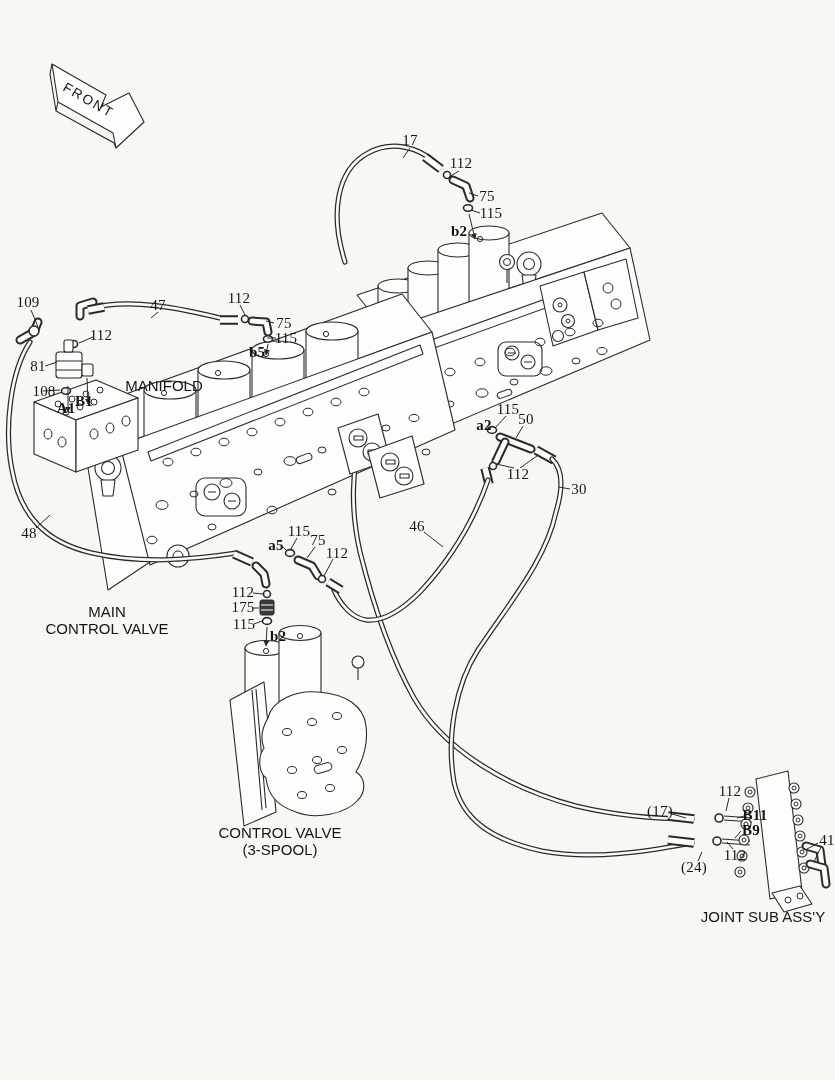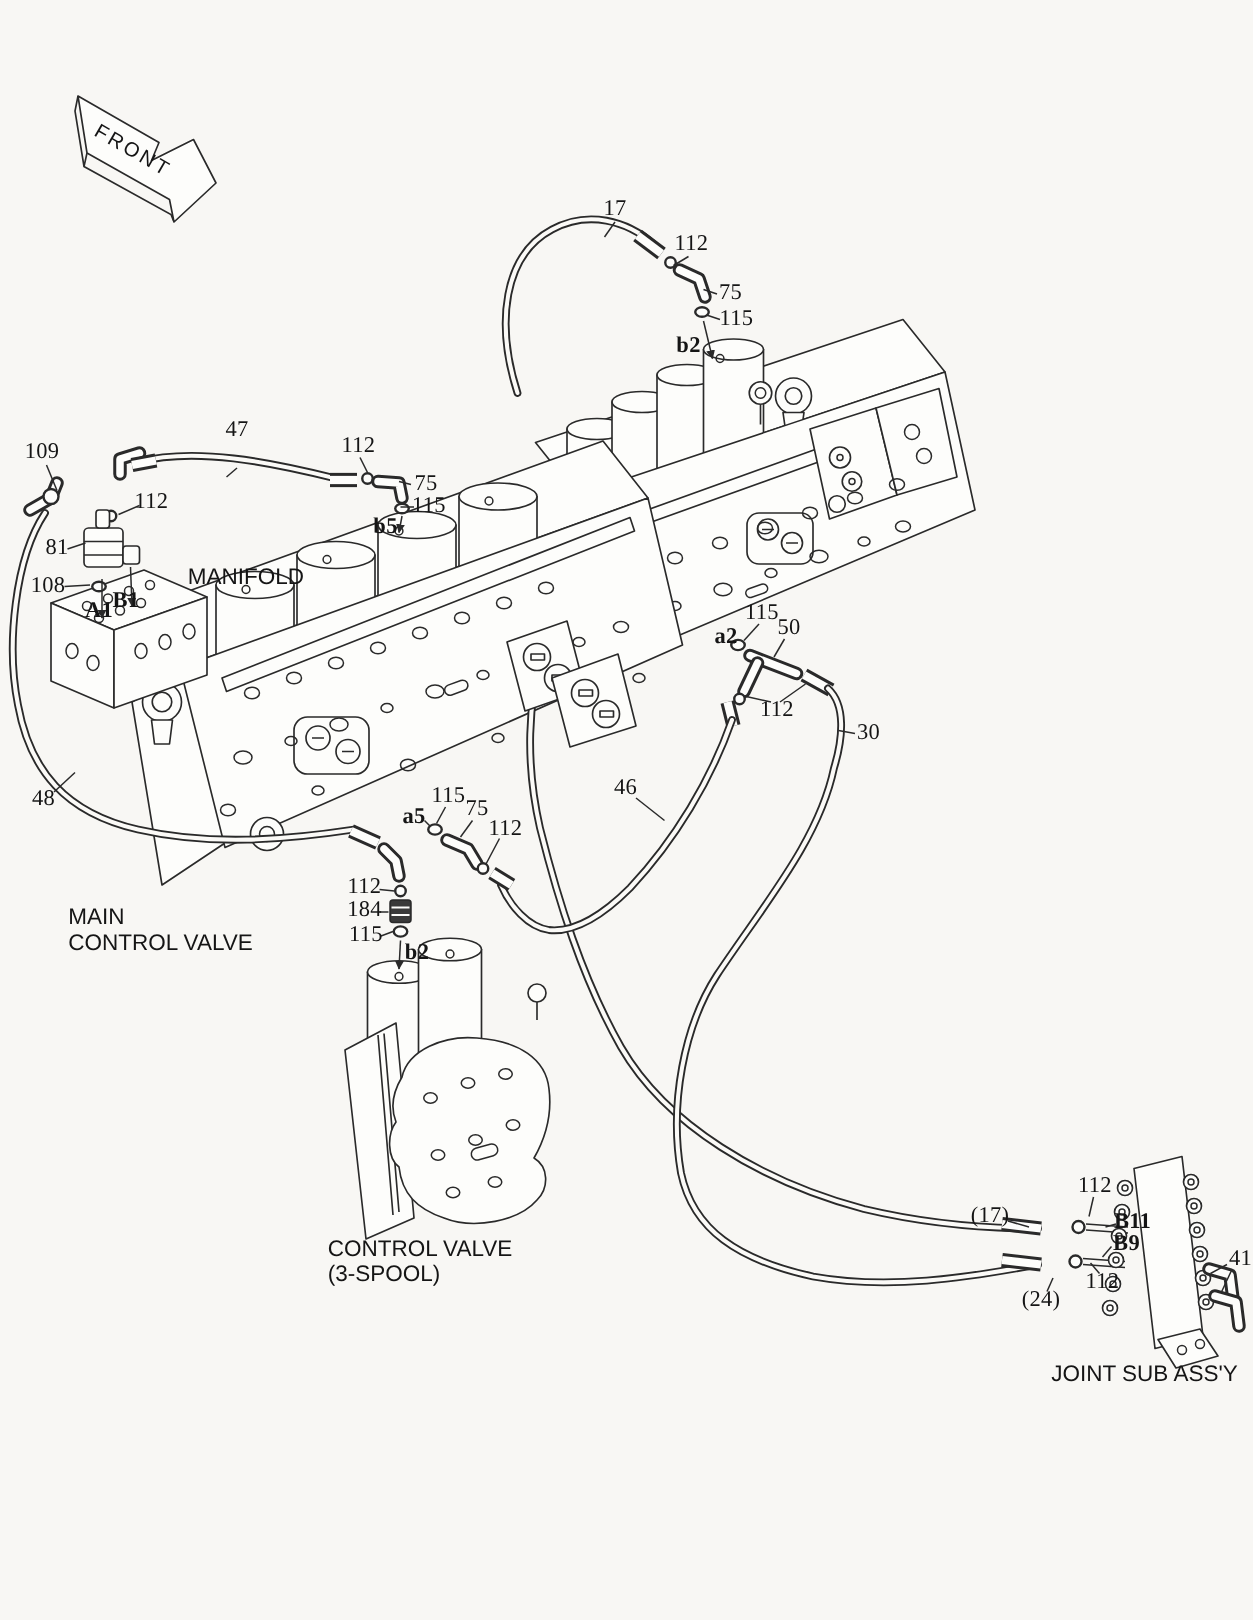--- a/index.html
+++ b/index.html
@@ -16,21 +16,21 @@
   .fi{fill:none;stroke:#fdfdfb;stroke-width:5.5px;}
   .eo{fill:none;stroke:#2a2a2a;stroke-width:9px;stroke-linejoin:round;stroke-linecap:round;}
   .ei{fill:none;stroke:#fdfdfb;stroke-width:5px;stroke-linejoin:round;stroke-linecap:round;}
   .ld{fill:none;stroke:#2a2a2a;stroke-width:1px;}
   .oring{fill:#fdfdfb;stroke:#2a2a2a;stroke-width:1.6px;}
   .dk{fill:#3a3a3a;stroke:#2a2a2a;stroke-width:1px;}
   .co{position:absolute;transform:translate(-50%,-50%);font-size:15px;color:#151515;
       white-space:nowrap;letter-spacing:0.2px;font-family:Liberation Serif, serif;}
   .co.b{font-weight:bold;}
   .plabel{position:absolute;transform:translate(-50%,-50%);font-size:15px;color:#151515;
-      line-height:17px;white-space:nowrap;}
+      text-align:center;line-height:17px;white-space:nowrap;}
   .frnt{font-size:13.5px;letter-spacing:2px;fill:#151515;}
 </style>
 </head>
 <body>
 
 <div id="stage">
 
 <svg width="835" height="1080" viewBox="0 0 835 1080">
   <defs>
     <marker id="ah" markerWidth="7" markerHeight="7" refX="5.5" refY="3" orient="auto">
@@ -373,43 +373,43 @@
     <path class="ld" d="M818,843 L807,849 M821,847 L814,862"></path>
   </g>
 </svg>
 
 <div class="co" style="left:410px;top:140px">17</div>
 <div class="co" style="left:461px;top:163px">112</div>
 <div class="co" style="left:487px;top:196px">75</div>
 <div class="co" style="left:491px;top:213px">115</div>
 <div class="co b" style="left:459px;top:231px">b2</div>
 <div class="co" style="left:28px;top:302px">109</div>
-<div class="co" style="left:158px;top:287px">47</div>
+<div class="co" style="left:158px;top:305px">47</div>
 <div class="co" style="left:239px;top:298px">112</div>
 <div class="co" style="left:284px;top:323px">75</div>
 <div class="co" style="left:286px;top:338px">115</div>
 <div class="co b" style="left:257px;top:352px">b5</div>
 <div class="co" style="left:101px;top:335px">112</div>
 <div class="co" style="left:38px;top:366px">81</div>
-<div class="co" style="left:32px;top:391px">108</div>
+<div class="co" style="left:44px;top:391px">108</div>
 <div class="co b" style="left:66px;top:408px">A1</div>
 <div class="co b" style="left:84px;top:401px">B1</div>
 <div class="co" style="left:508px;top:409px">115</div>
 <div class="co b" style="left:484px;top:425px">a2</div>
 <div class="co" style="left:526px;top:419px">50</div>
 <div class="co" style="left:518px;top:474px">112</div>
 <div class="co" style="left:579px;top:489px">30</div>
 <div class="co" style="left:29px;top:533px">48</div>
 <div class="co" style="left:299px;top:531px">115</div>
 <div class="co" style="left:318px;top:540px">75</div>
 <div class="co b" style="left:276px;top:545px">a5</div>
 <div class="co" style="left:337px;top:553px">112</div>
 <div class="co" style="left:417px;top:526px">46</div>
 <div class="co" style="left:243px;top:592px">112</div>
-<div class="co" style="left:243px;top:607px">184</div>
+<div class="co" style="left:243px;top:607px">175</div>
 <div class="co" style="left:244px;top:624px">115</div>
 <div class="co b" style="left:278px;top:636px">b2</div>
 <div class="co" style="left:660px;top:811px">(17)</div>
 <div class="co" style="left:730px;top:791px">112</div>
 <div class="co b" style="left:755px;top:815px">B11</div>
 <div class="co b" style="left:751px;top:830px">B9</div>
 <div class="co" style="left:735px;top:855px">112</div>
 <div class="co" style="left:694px;top:867px">(24)</div>
 <div class="co" style="left:827px;top:840px">41</div>
 

